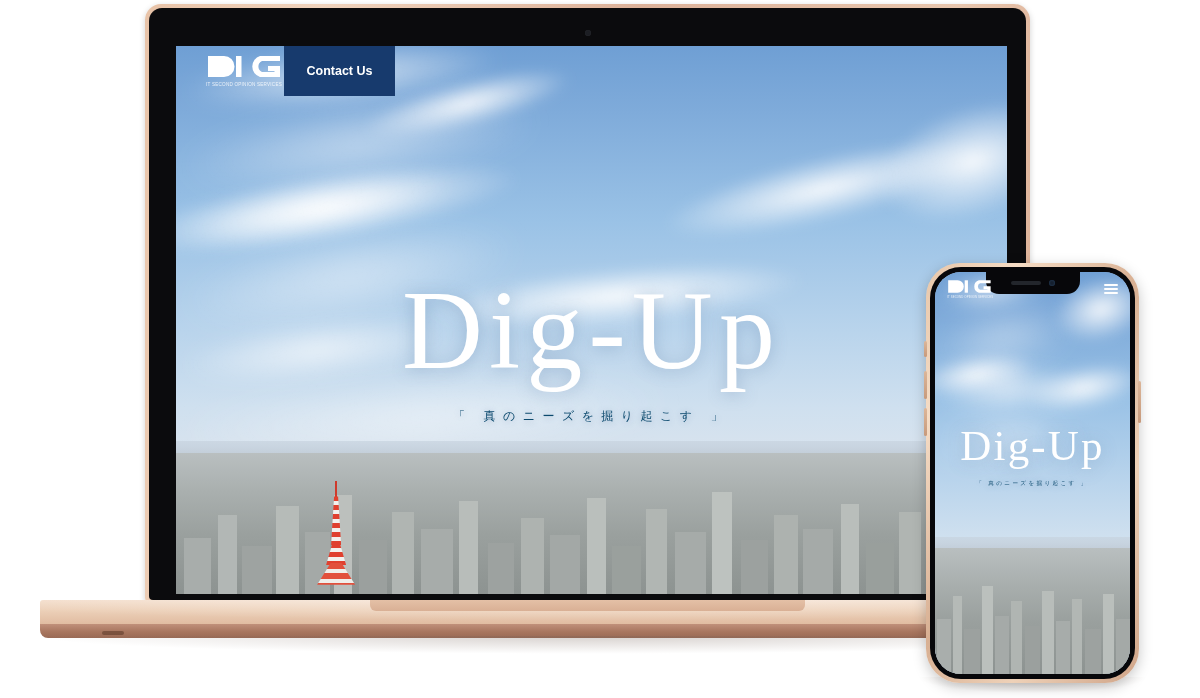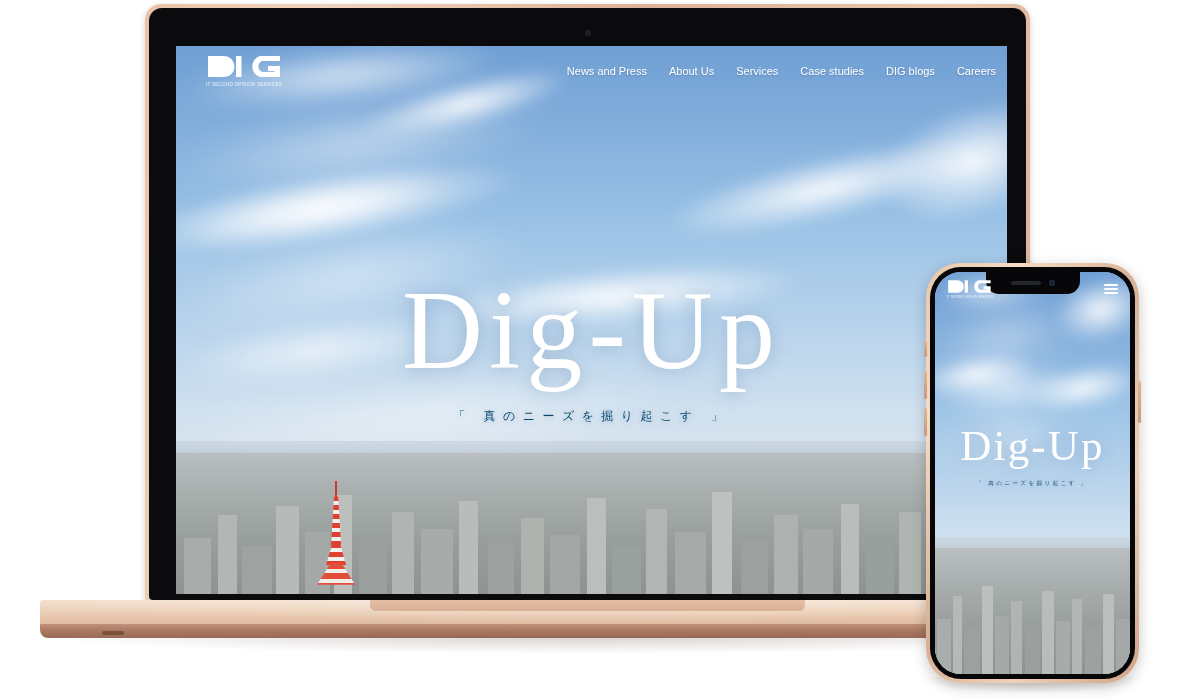--- a/index.html
+++ b/index.html
@@ -300,29 +300,22 @@
             <div class="site-header">
               <div class="logo-wrap">
                 <svg width="78" height="25" viewBox="0 0 78 25">
                   <path d="M2,2 H18 A10,10 0 0 1 18,23 H2 Z M7,7 H18 A5,5 0 0 1 18,18 H7 Z" fill="#ffffff"></path>
                   <rect x="30" y="2" width="5.5" height="21" fill="#ffffff"></rect>
                   <path d="M74,2 H54 A11,11 0 0 0 54,23 H74 V12 H62 V17 H68.5 V18 H56 A6,6 0 0 1 56,7 H74 Z" fill="#ffffff"></path>
                 </svg>
                 <span class="logo-sub">IT SECOND OPINION SERVICES</span>
               </div>
 
-              <nav class="nav">
-                <a href="#">News and Press</a>
-                <a href="#">About Us</a>
-                <a href="#">Services</a>
-                <a href="#">Case studies</a>
-                <a href="#">DIG blogs</a>
-                <a href="#">Careers</a>
-              </nav>
-
+
+              <div class="contact-btn" style="background:#173a6d;">Contact Us</div>
             </div>
 
             <div class="hero">
               <div class="hero-title">Dig-Up</div>
               <div class="hero-sub">「 真のニーズを掘り起こす 」</div>
             </div>
 
           </div>
         </div>
       </div>

